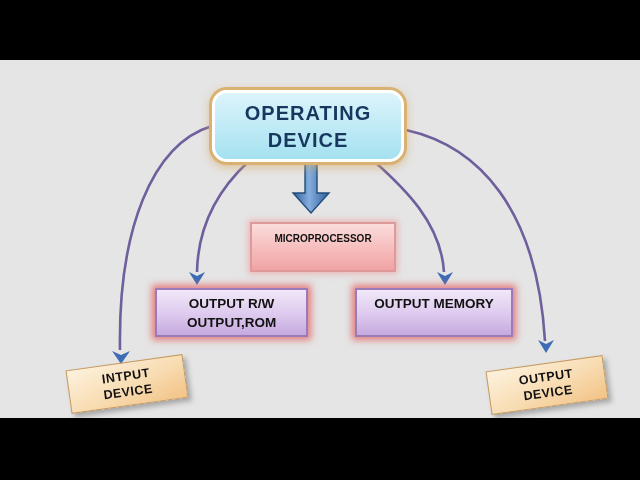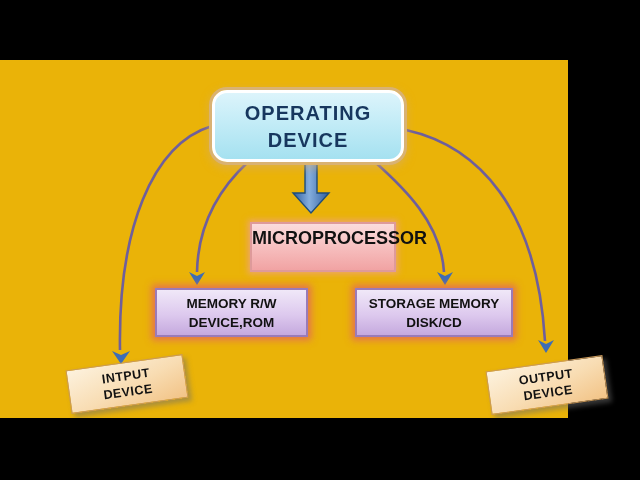--- a/index.html
+++ b/index.html
@@ -1,38 +1,38 @@
 <!DOCTYPE html>
 <html><head>
 <meta charset="utf-8">
 <style>
   html,body{margin:0;padding:0;background:#000;}
   .stage{position:relative;width:640px;height:480px;background:#000;overflow:hidden;
          font-family:"Liberation Sans",sans-serif;}
   .letterbox{position:absolute;left:0;width:640px;background:#000;}
   .letterbox.top{top:0;height:60px;}
   .letterbox.bottom{top:418px;height:62px;}
-  .canvas{position:absolute;left:0;top:60px;width:568px;height:358px;background:#eab308;}
+  .canvas{position:absolute;left:0;top:60px;width:640px;height:358px;background:#e5e5e5;}
   .connector-layer{position:absolute;left:0;top:0;width:640px;height:358px;}
 
   .node{position:absolute;text-align:center;box-sizing:border-box;font-weight:bold;color:#111;}
 
   .os-box{left:212px;top:30px;width:192px;height:72px;border-radius:15px;
           background:linear-gradient(180deg,#dcf4fb 0%,#c3ecf7 45%,#a5e1f0 100%);
           border:3px solid #ffffff;
           box-shadow:0 0 0 3px #d9b273, 0 3px 9px 3px rgba(214,173,110,0.6);
           padding-top:7px;}
   .os-line{font-size:20px;line-height:27px;letter-spacing:1px;color:#17375e;}
 
   .mpu-box{left:250px;top:162px;width:146px;height:50px;
            background:linear-gradient(180deg,#fbdcdc 0%,#f6bcbc 55%,#f1a3a3 100%);
            border:2px solid #de9a9a;
            box-shadow:0 0 6px 2px rgba(240,160,160,0.65);
            padding-top:5px;}
-  .mpu-line{font-size:18px;line-height:19px;}
+  .mpu-line{font-size:10px;line-height:19px;}
 
   .purple-box{background:linear-gradient(180deg,#f0e8f8 0%,#ddc9ee 55%,#c5a9de 100%);
               border:2px solid #9a7bb8;
               box-shadow:0 0 7px 3px rgba(226,98,98,0.8);
               padding-top:4px;}
   .mem-box{left:155px;top:228px;width:153px;height:49px;}
   .stor-box{left:355px;top:228px;width:158px;height:49px;}
   .purple-line{font-size:13.5px;line-height:19px;}
 
   .device-box{background:linear-gradient(160deg,#fdf2de 0%,#f8dcb2 55%,#f2c386 100%);
@@ -79,27 +79,26 @@
     <div class="node os-box">
       <div class="os-line">OPERATING</div>
       <div class="os-line">DEVICE</div>
     </div>
 
     <div class="node mpu-box">
       <div class="mpu-line">MICROPROCESSOR</div>
     </div>
 
     <div class="node purple-box mem-box">
-      <div class="purple-line">MEMORY R/W</div>
-      <div class="purple-line">DEVICE,ROM</div>
+      <div class="purple-line">OUTPUT R/W</div>
+      <div class="purple-line">OUTPUT,ROM</div>
     </div>
 
     <div class="node purple-box stor-box">
-      <div class="purple-line">STORAGE MEMORY</div>
-      <div class="purple-line">DISK/CD</div>
+      <div class="purple-line">OUTPUT MEMORY</div>
     </div>
 
     <div class="node device-box in-box">
       <div class="device-line">INTPUT</div>
       <div class="device-line">DEVICE</div>
     </div>
 
     <div class="node device-box out-box">
       <div class="device-line">OUTPUT</div>
       <div class="device-line">DEVICE</div>

